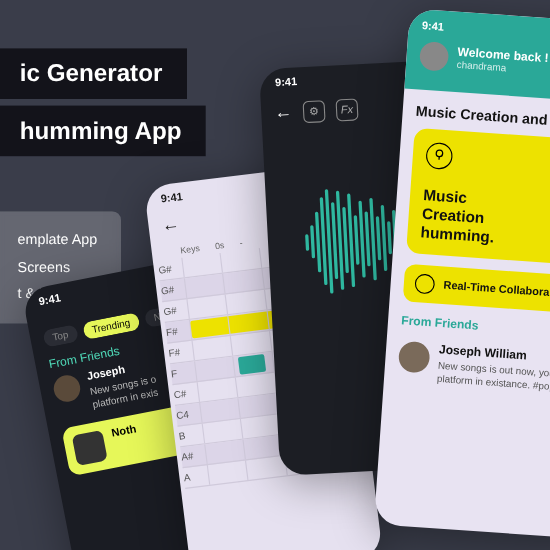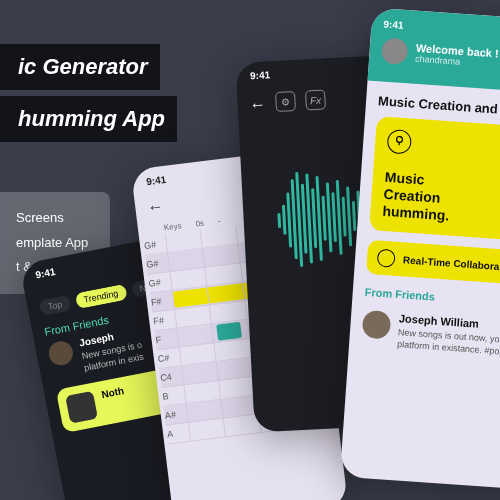--- a/index.html
+++ b/index.html
@@ -13,25 +13,24 @@
   
   .title-block {
     position: absolute;
     left: 0; top: 44px;
   }
   .title-line {
     background: #13131a;
     color: #fff;
     font-weight: 700;
     font-size: 22px;
-    padding: 10px 12px 10px 18px;
+    padding: 10px 22px 10px 18px;
     margin-bottom: 6px;
     display: inline-block;
     clear: both;
-    font-style: italic;
   }
   .title-line:nth-child(2) { padding-left: 14px; }
   .feature-block {
     position: absolute;
     left: 0; top: 192px;
     background: rgba(255,255,255,0.22);
     backdrop-filter: blur(2px);
     color: #fff;
     padding: 14px 22px 14px 16px;
     border-radius: 0 8px 8px 0;
@@ -146,22 +145,22 @@
   .p4-post .post-text { font-size: 9px; color: #555; }
 </style>
 </head>
 <body>
 
 <div class="title-block">
   <div class="title-line">ic Generator</div><br>
   <div class="title-line">humming App</div>
 </div>
 <div class="feature-block">
+  <div>emplate App</div>
   <div>Screens</div>
-  <div>emplate App</div>
   <div>t &amp; Dark</div>
 </div>
 
 <div class="phones">
 
   <div class="phone p1">
     <div class="status-bar">
       <span>9:41</span>
       <div class="status-icons">
           <div class="sig"></div>

